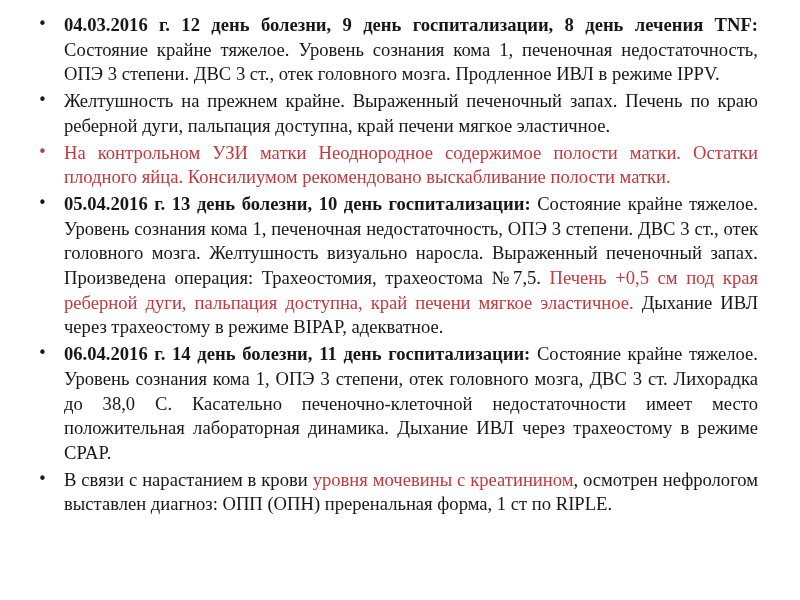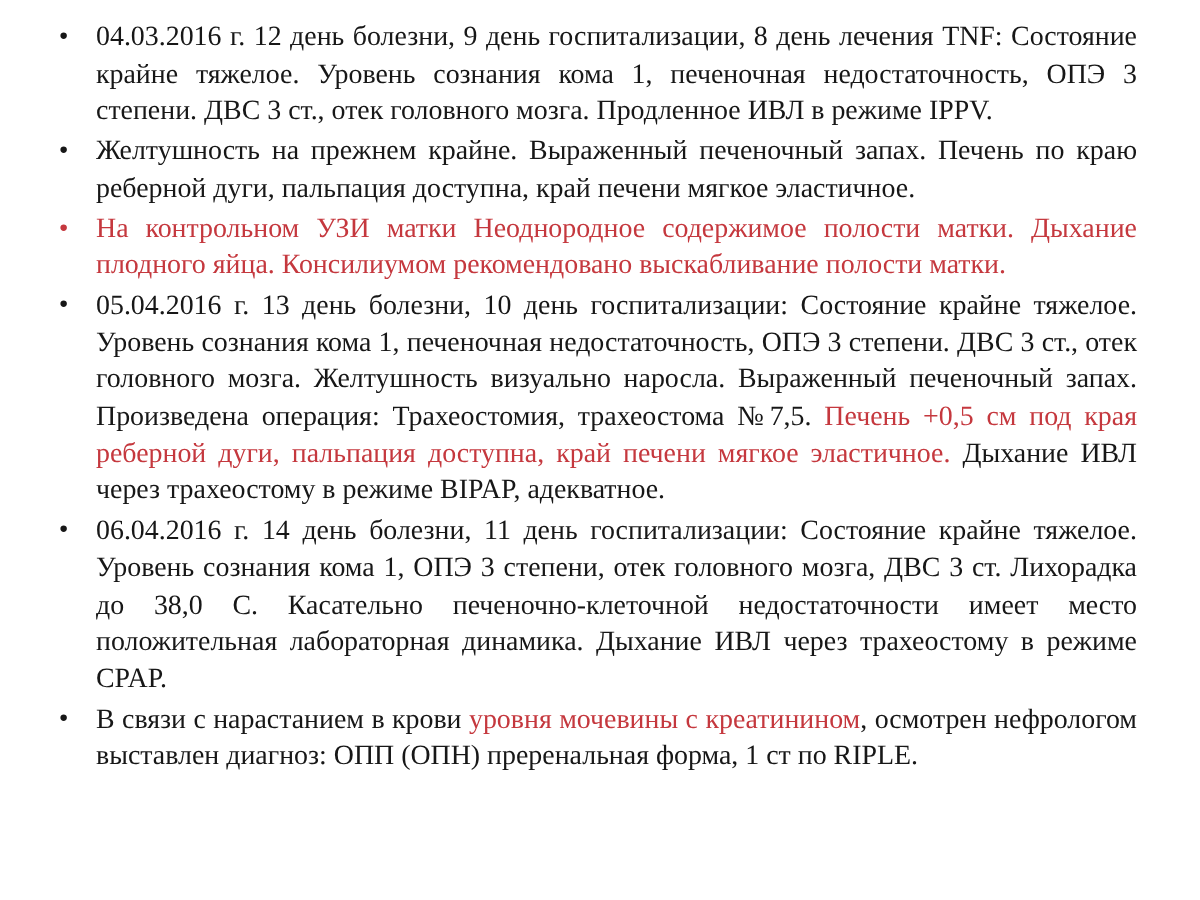--- a/index.html
+++ b/index.html
@@ -28,28 +28,28 @@
     position: absolute;
     left: -26px;
     top: -1px;
     font-size: 15px;
     font-family: "DejaVu Sans", sans-serif;
   }
   .seg {
     
   }
   .seg.bold {
-    font-weight: normal;
+    font-weight: bold;
   }
 </style>
 </head>
 <body>
 
 <div class="slide" style="background: rgb(255, 255, 255);">
   <div>
       <div class="bullet-item"><span class="marker" style="color: rgb(23, 23, 23);">•</span><span><span class="seg bold" style="color: rgb(23, 23, 23);">04.03.2016 г.  12 день болезни, 9 день госпитализации, 8 день лечения TNF: </span><span class="seg" style="color: rgb(23, 23, 23);">Состояние крайне тяжелое. Уровень сознания кома 1, печеночная недостаточность, ОПЭ 3 степени. ДВС 3 ст., отек головного мозга. Продленное ИВЛ в режиме IPPV.</span></span></div>
       <div class="bullet-item"><span class="marker" style="color: rgb(23, 23, 23);">•</span><span><span class="seg" style="color: rgb(23, 23, 23);">Желтушность на прежнем крайне. Выраженный печеночный запах.  Печень по краю реберной дуги, пальпация доступна, край печени мягкое эластичное.</span></span></div>
-      <div class="bullet-item"><span class="marker" style="color: rgb(197, 56, 62);">•</span><span><span class="seg" style="color: rgb(197, 56, 62);">На контрольном УЗИ матки Неоднородное содержимое полости матки. Дыхание плодного яйца. Консилиумом рекомендовано выскабливание полости матки.</span></span></div>
+      <div class="bullet-item"><span class="marker" style="color: rgb(197, 56, 62);">•</span><span><span class="seg" style="color: rgb(197, 56, 62);">На контрольном УЗИ матки Неоднородное содержимое полости матки. Остатки плодного яйца. Консилиумом рекомендовано выскабливание полости матки.</span></span></div>
       <div class="bullet-item"><span class="marker" style="color: rgb(23, 23, 23);">•</span><span><span class="seg bold" style="color: rgb(23, 23, 23);">05.04.2016 г. 13 день болезни, 10 день госпитализации: </span><span class="seg" style="color: rgb(23, 23, 23);">Состояние крайне тяжелое. Уровень сознания кома 1, печеночная недостаточность, ОПЭ 3 степени. ДВС 3 ст., отек головного мозга. Желтушность визуально наросла. Выраженный печеночный запах. Произведена операция: Трахеостомия, трахеостома №7,5. </span><span class="seg" style="color: rgb(197, 56, 62);">Печень +0,5 см под края реберной дуги, пальпация доступна, край печени мягкое эластичное. </span><span class="seg" style="color: rgb(23, 23, 23);">Дыхание ИВЛ через трахеостому в режиме BIPAP, адекватное.</span></span></div>
       <div class="bullet-item"><span class="marker" style="color: rgb(23, 23, 23);">•</span><span><span class="seg bold" style="color: rgb(23, 23, 23);">06.04.2016 г. 14 день болезни, 11 день госпитализации: </span><span class="seg" style="color: rgb(23, 23, 23);">Состояние крайне тяжелое. Уровень сознания кома 1, ОПЭ 3 степени, отек головного мозга, ДВС 3 ст. Лихорадка до 38,0 С. Касательно печеночно-клеточной недостаточности имеет место положительная лабораторная динамика. Дыхание ИВЛ через трахеостому в режиме CPAP.</span></span></div>
       <div class="bullet-item"><span class="marker" style="color: rgb(23, 23, 23);">•</span><span><span class="seg" style="color: rgb(23, 23, 23);">В связи с нарастанием в крови </span><span class="seg" style="color: rgb(197, 56, 62);">уровня мочевины с креатинином</span><span class="seg" style="color: rgb(23, 23, 23);">, осмотрен нефрологом выставлен диагноз: ОПП (ОПН) преренальная форма, 1 ст по RIPLE.</span></span></div>
     </div>
 </div>
 
 </body></html>

